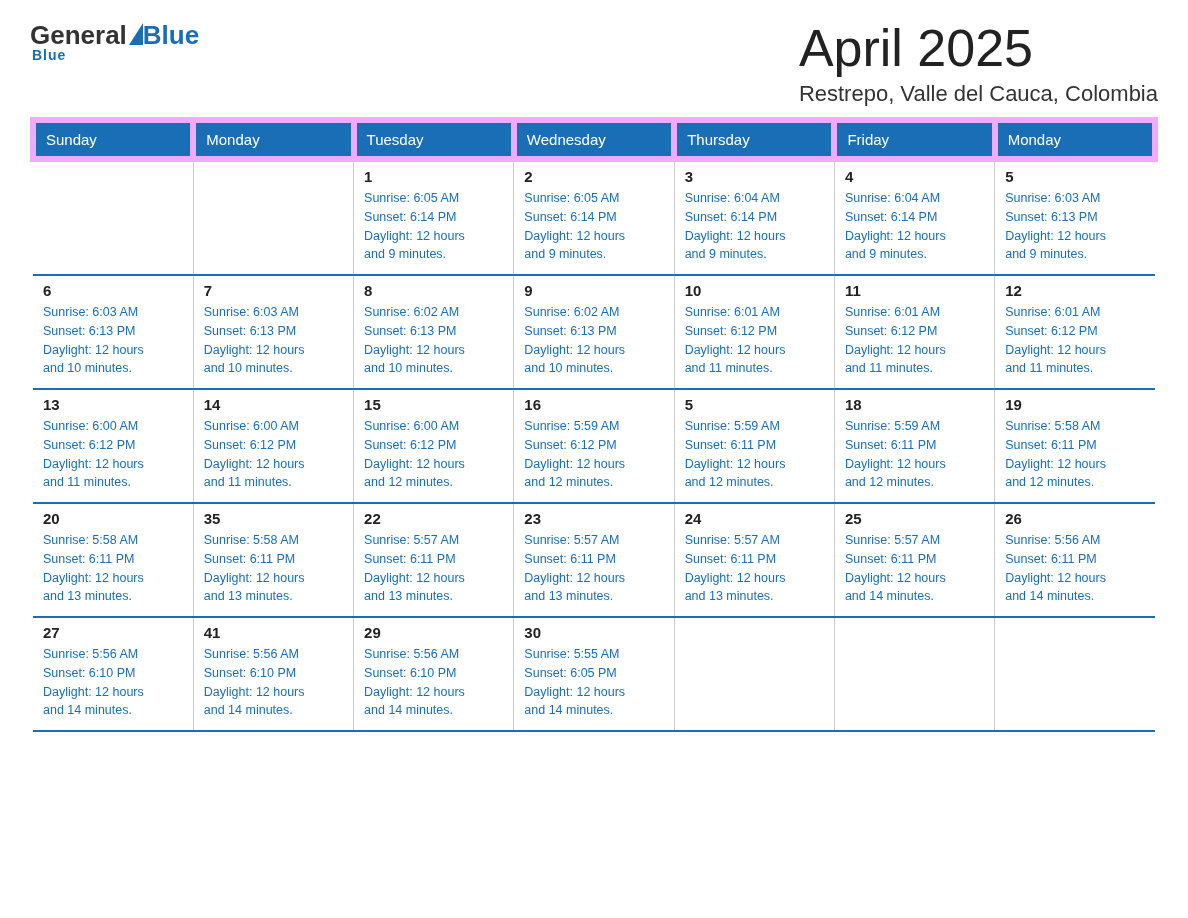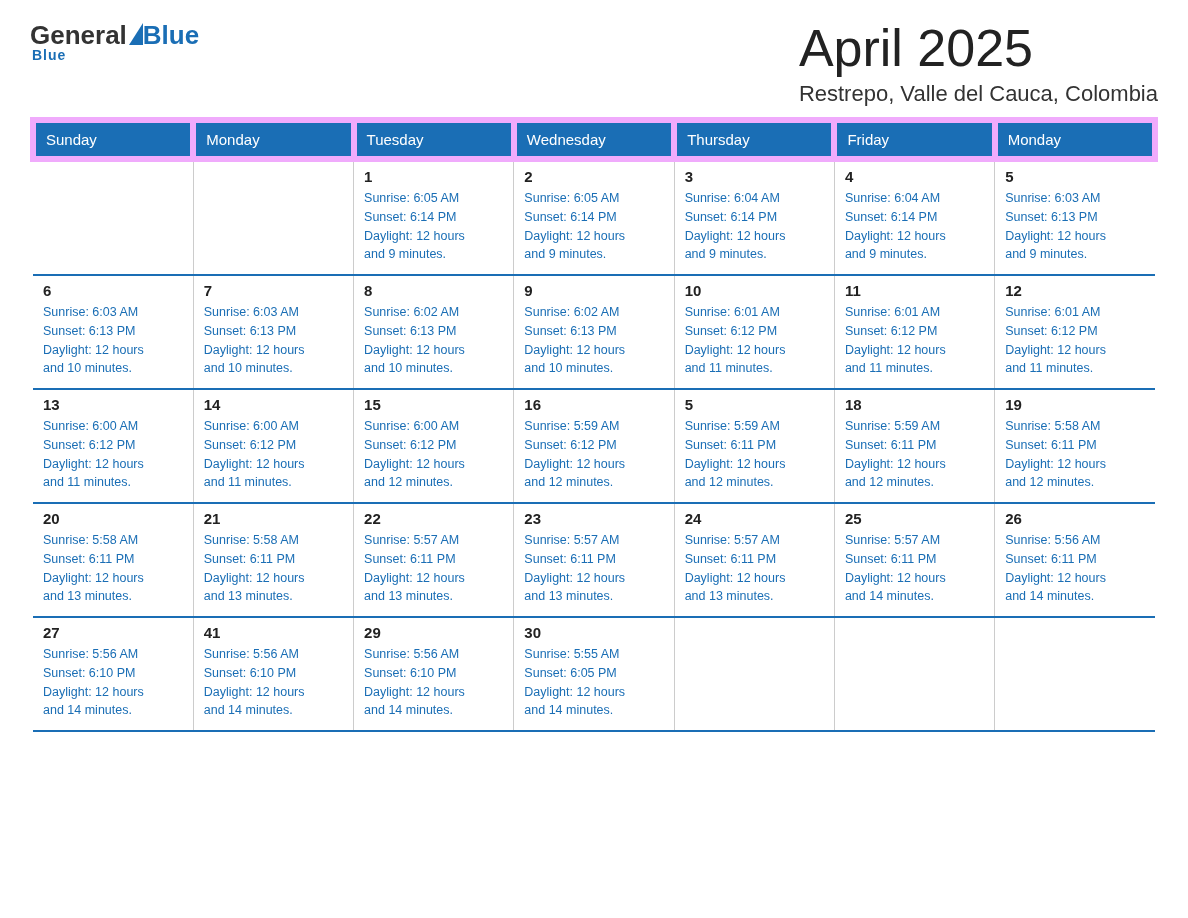--- a/index.html
+++ b/index.html
@@ -284,21 +284,21 @@
       </tr>
       <tr>
         <td>
           <span class="day-number">20</span>
           <div class="day-info" style="white-space: pre-line;">Sunrise: 5:58 AM
 Sunset: 6:11 PM
 Daylight: 12 hours
 and 13 minutes.</div>
         </td>
         <td>
-          <span class="day-number">21</span>
+          <span class="day-number">35</span>
           <div class="day-info" style="white-space: pre-line;">Sunrise: 5:58 AM
 Sunset: 6:11 PM
 Daylight: 12 hours
 and 13 minutes.</div>
         </td>
         <td>
           <span class="day-number">22</span>
           <div class="day-info" style="white-space: pre-line;">Sunrise: 5:57 AM
 Sunset: 6:11 PM
 Daylight: 12 hours

